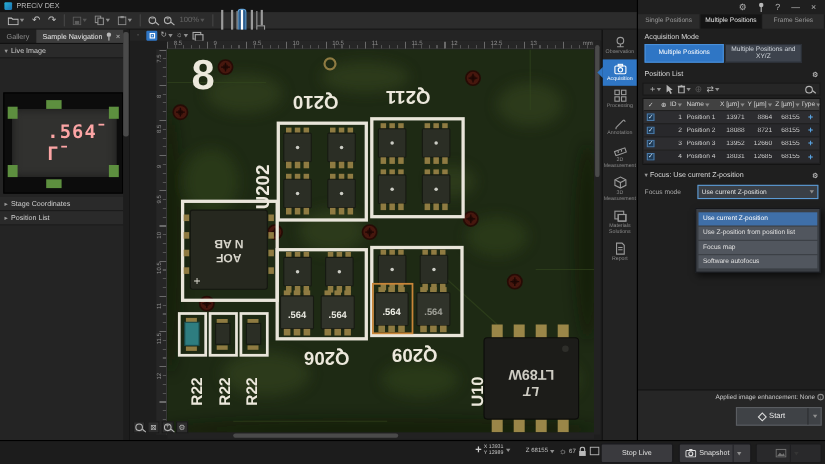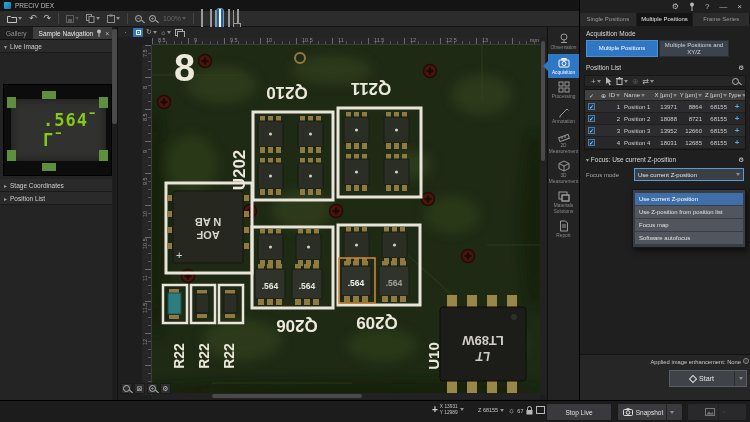--- a/index.html
+++ b/index.html
@@ -35,21 +35,21 @@
   
   .leftpanel{left:0;top:27px;width:118px;height:373px;background:#242424;border-right:1px solid #111;}
   .lp-tabs{display:flex;height:13px;background:#1f1f1f;border-bottom:1px solid #111;}
   .lp-tab{font-size:6.5px;color:#8f8f8f;padding:0 6px;line-height:13px;}
   .lp-tab.active{background:#3d3d3d;color:#e8e8e8;display:flex;align-items:center;gap:3px;}
   .lp-x{font-size:7px;color:#bbb;}
   .sec-head{display:flex;align-items:center;gap:3px;height:13px;padding:0 4px;font-size:6.5px;color:#cfcfcf;background:#2a2a2a;border-bottom:1px solid #1a1a1a;}
   .sec-arrow{font-size:6px;color:#9a9a9a;}
   .thumb{left:3px;top:57px;width:109px;height:92px;background:#0c0c0c;border:1px solid #000;overflow:hidden;}
   .resistor{left:7px;top:14px;width:95px;height:62px;background:#31312f;border-radius:2px;box-shadow:inset 0 0 8px #1a1a1a;}
-  .rtext{width:100%;height:100%;display:flex;align-items:center;justify-content:center;color:#84cc16;font-size:17px;font-weight:bold;letter-spacing:1px;font-family:"DejaVu Sans Mono",monospace;padding-left:32px;}
+  .rtext{width:100%;height:100%;display:flex;align-items:center;justify-content:center;color:#fca5a5;font-size:17px;font-weight:bold;letter-spacing:1px;font-family:"DejaVu Sans Mono",monospace;padding-left:32px;}
   .pad{position:absolute;width:9px;height:11px;background:#5d8f3f;}
   .lp-scroll{left:112px;top:0;width:5px;height:373px;background:#1d1d1d;}
   .lp-thumb{left:0;top:2px;width:5px;height:95px;background:#4a4a4a;border-radius:2px;}
 
   
   .viewport{left:118px;top:27px;width:429px;height:373px;background:#1e1e1e;overflow:hidden;}
   .vp-toolbar{left:0;top:0;width:429px;height:10px;background:#242424;display:flex;align-items:center;gap:3px;padding:0 3px;}
   .vp-ic{height:9px;min-width:9px;display:flex;align-items:center;justify-content:center;font-size:7px;color:#aaa;gap:1px;}
   .vp-ic.blue{background:#2f76c5;border-radius:1px;color:#fff;width:10px;}
   .navglyph{width:5px;height:5px;border:1px solid #fff;position:relative;}

